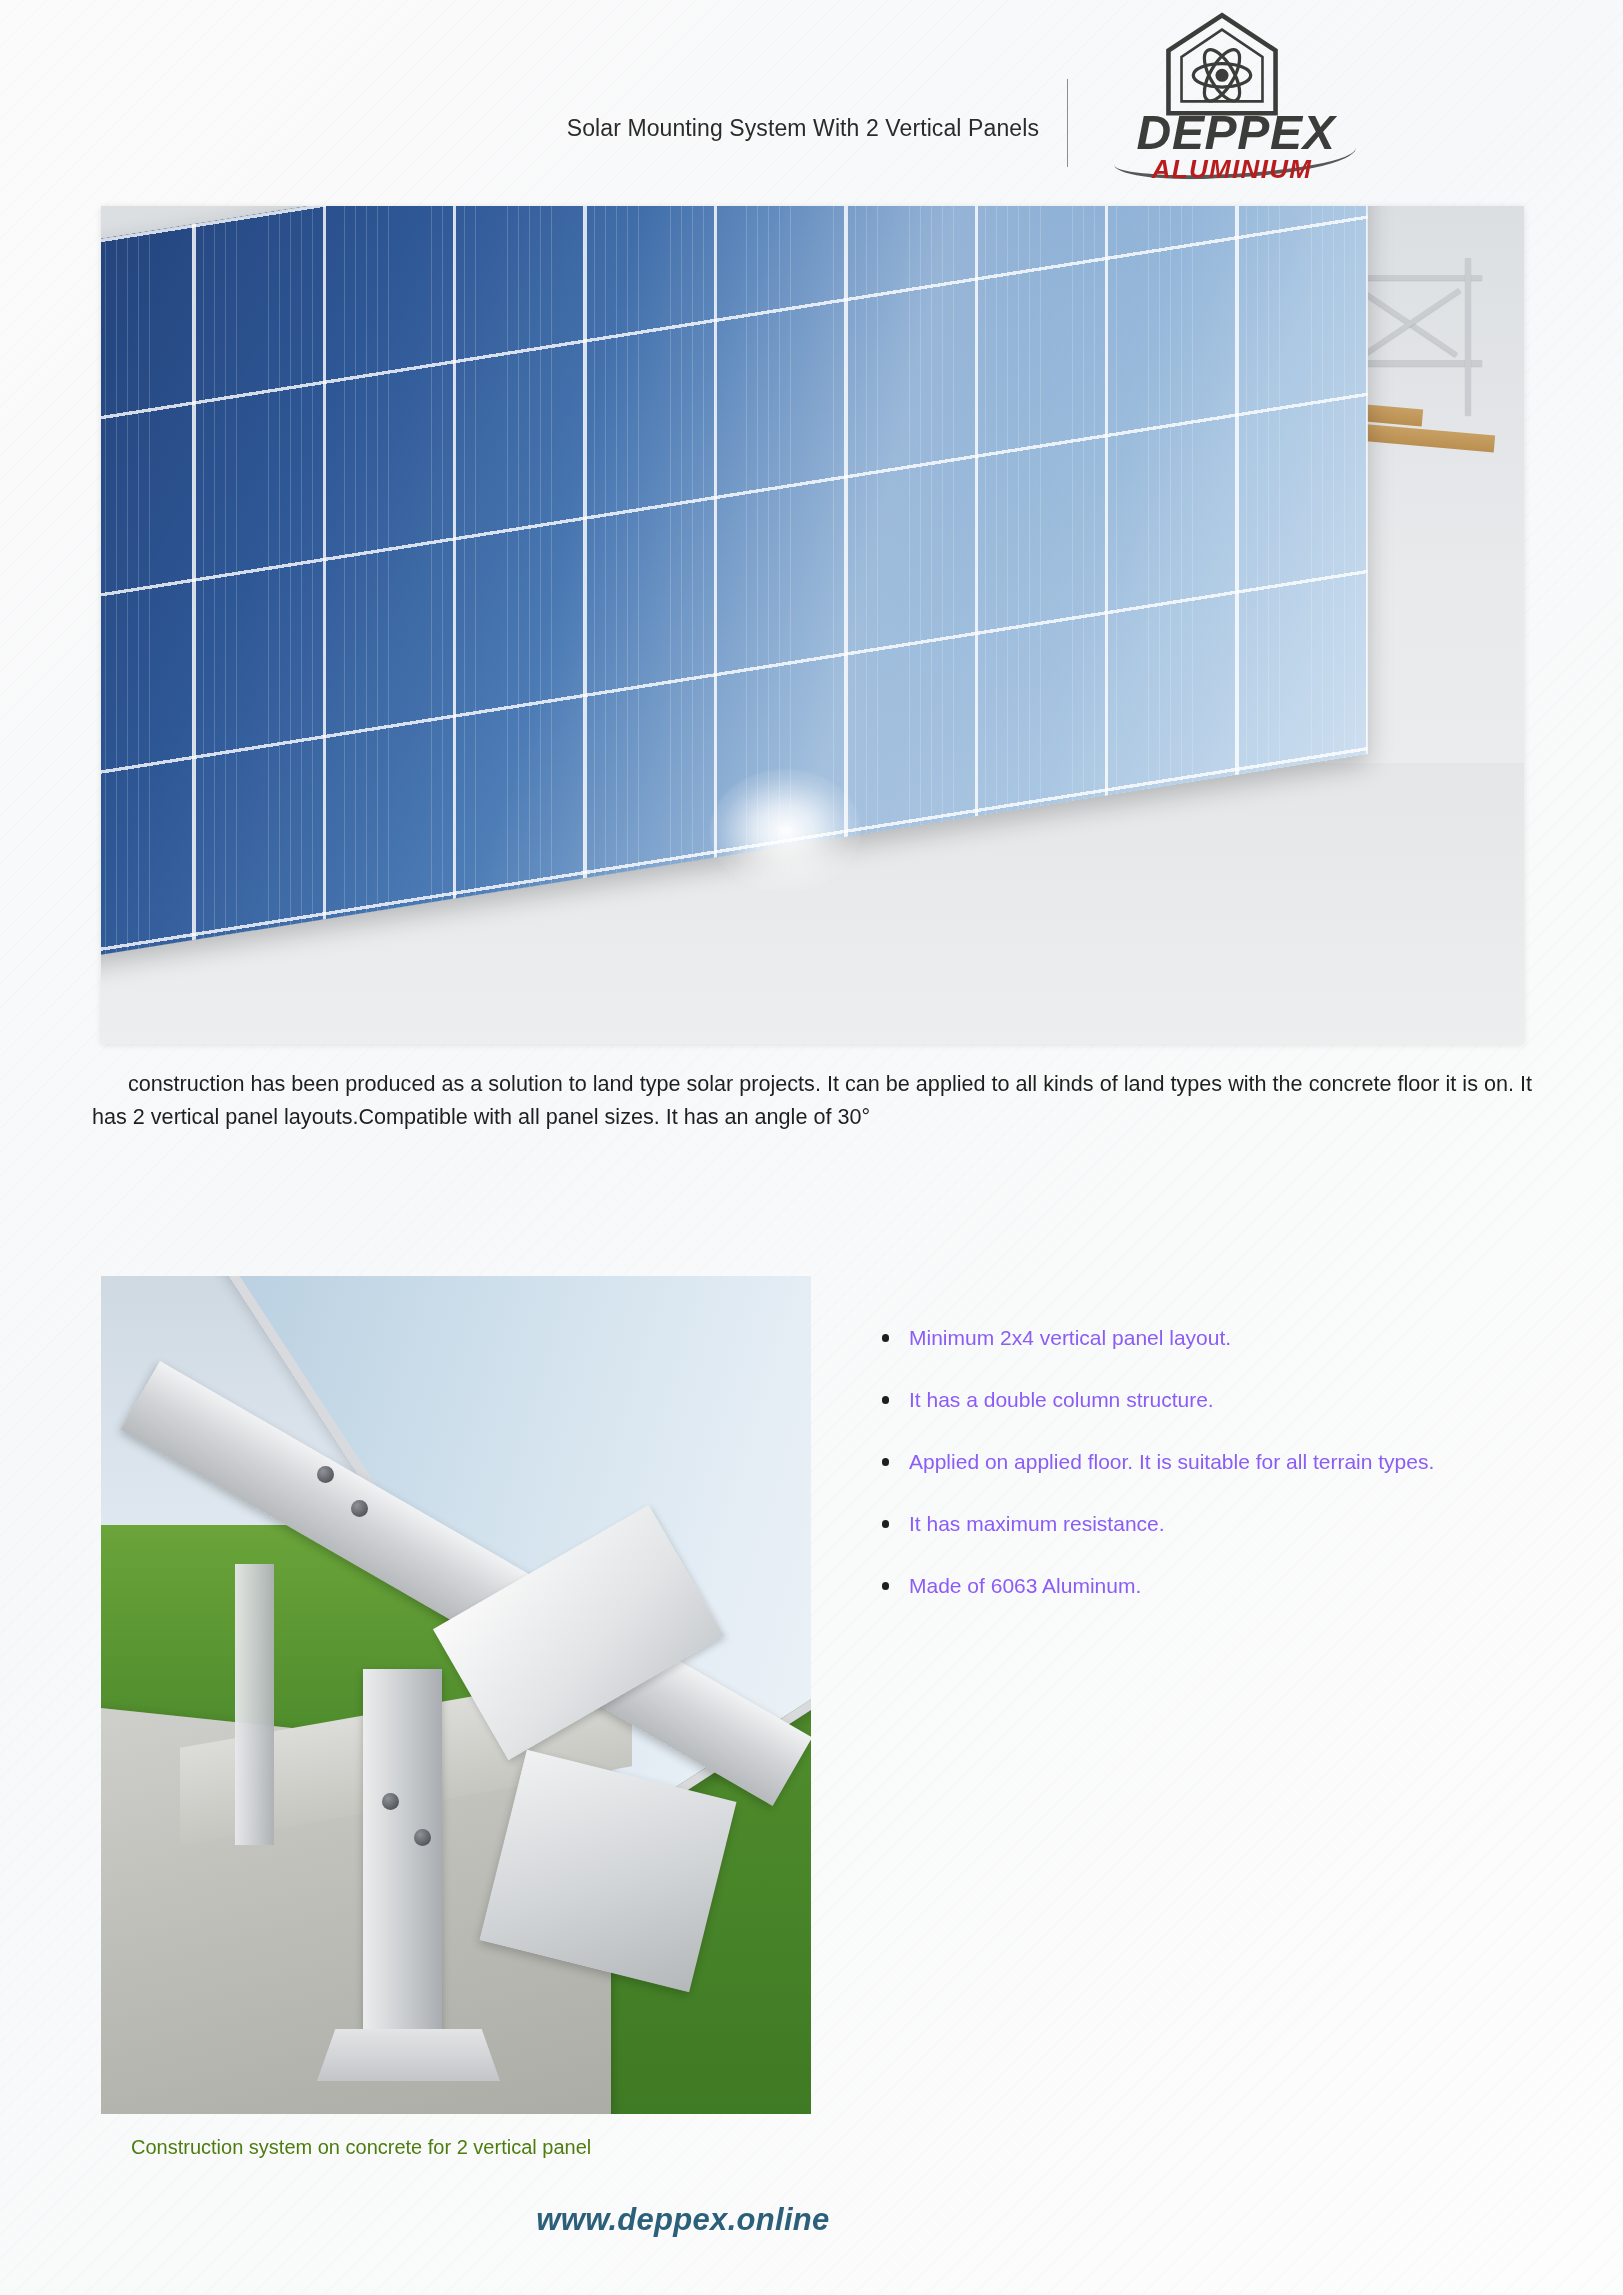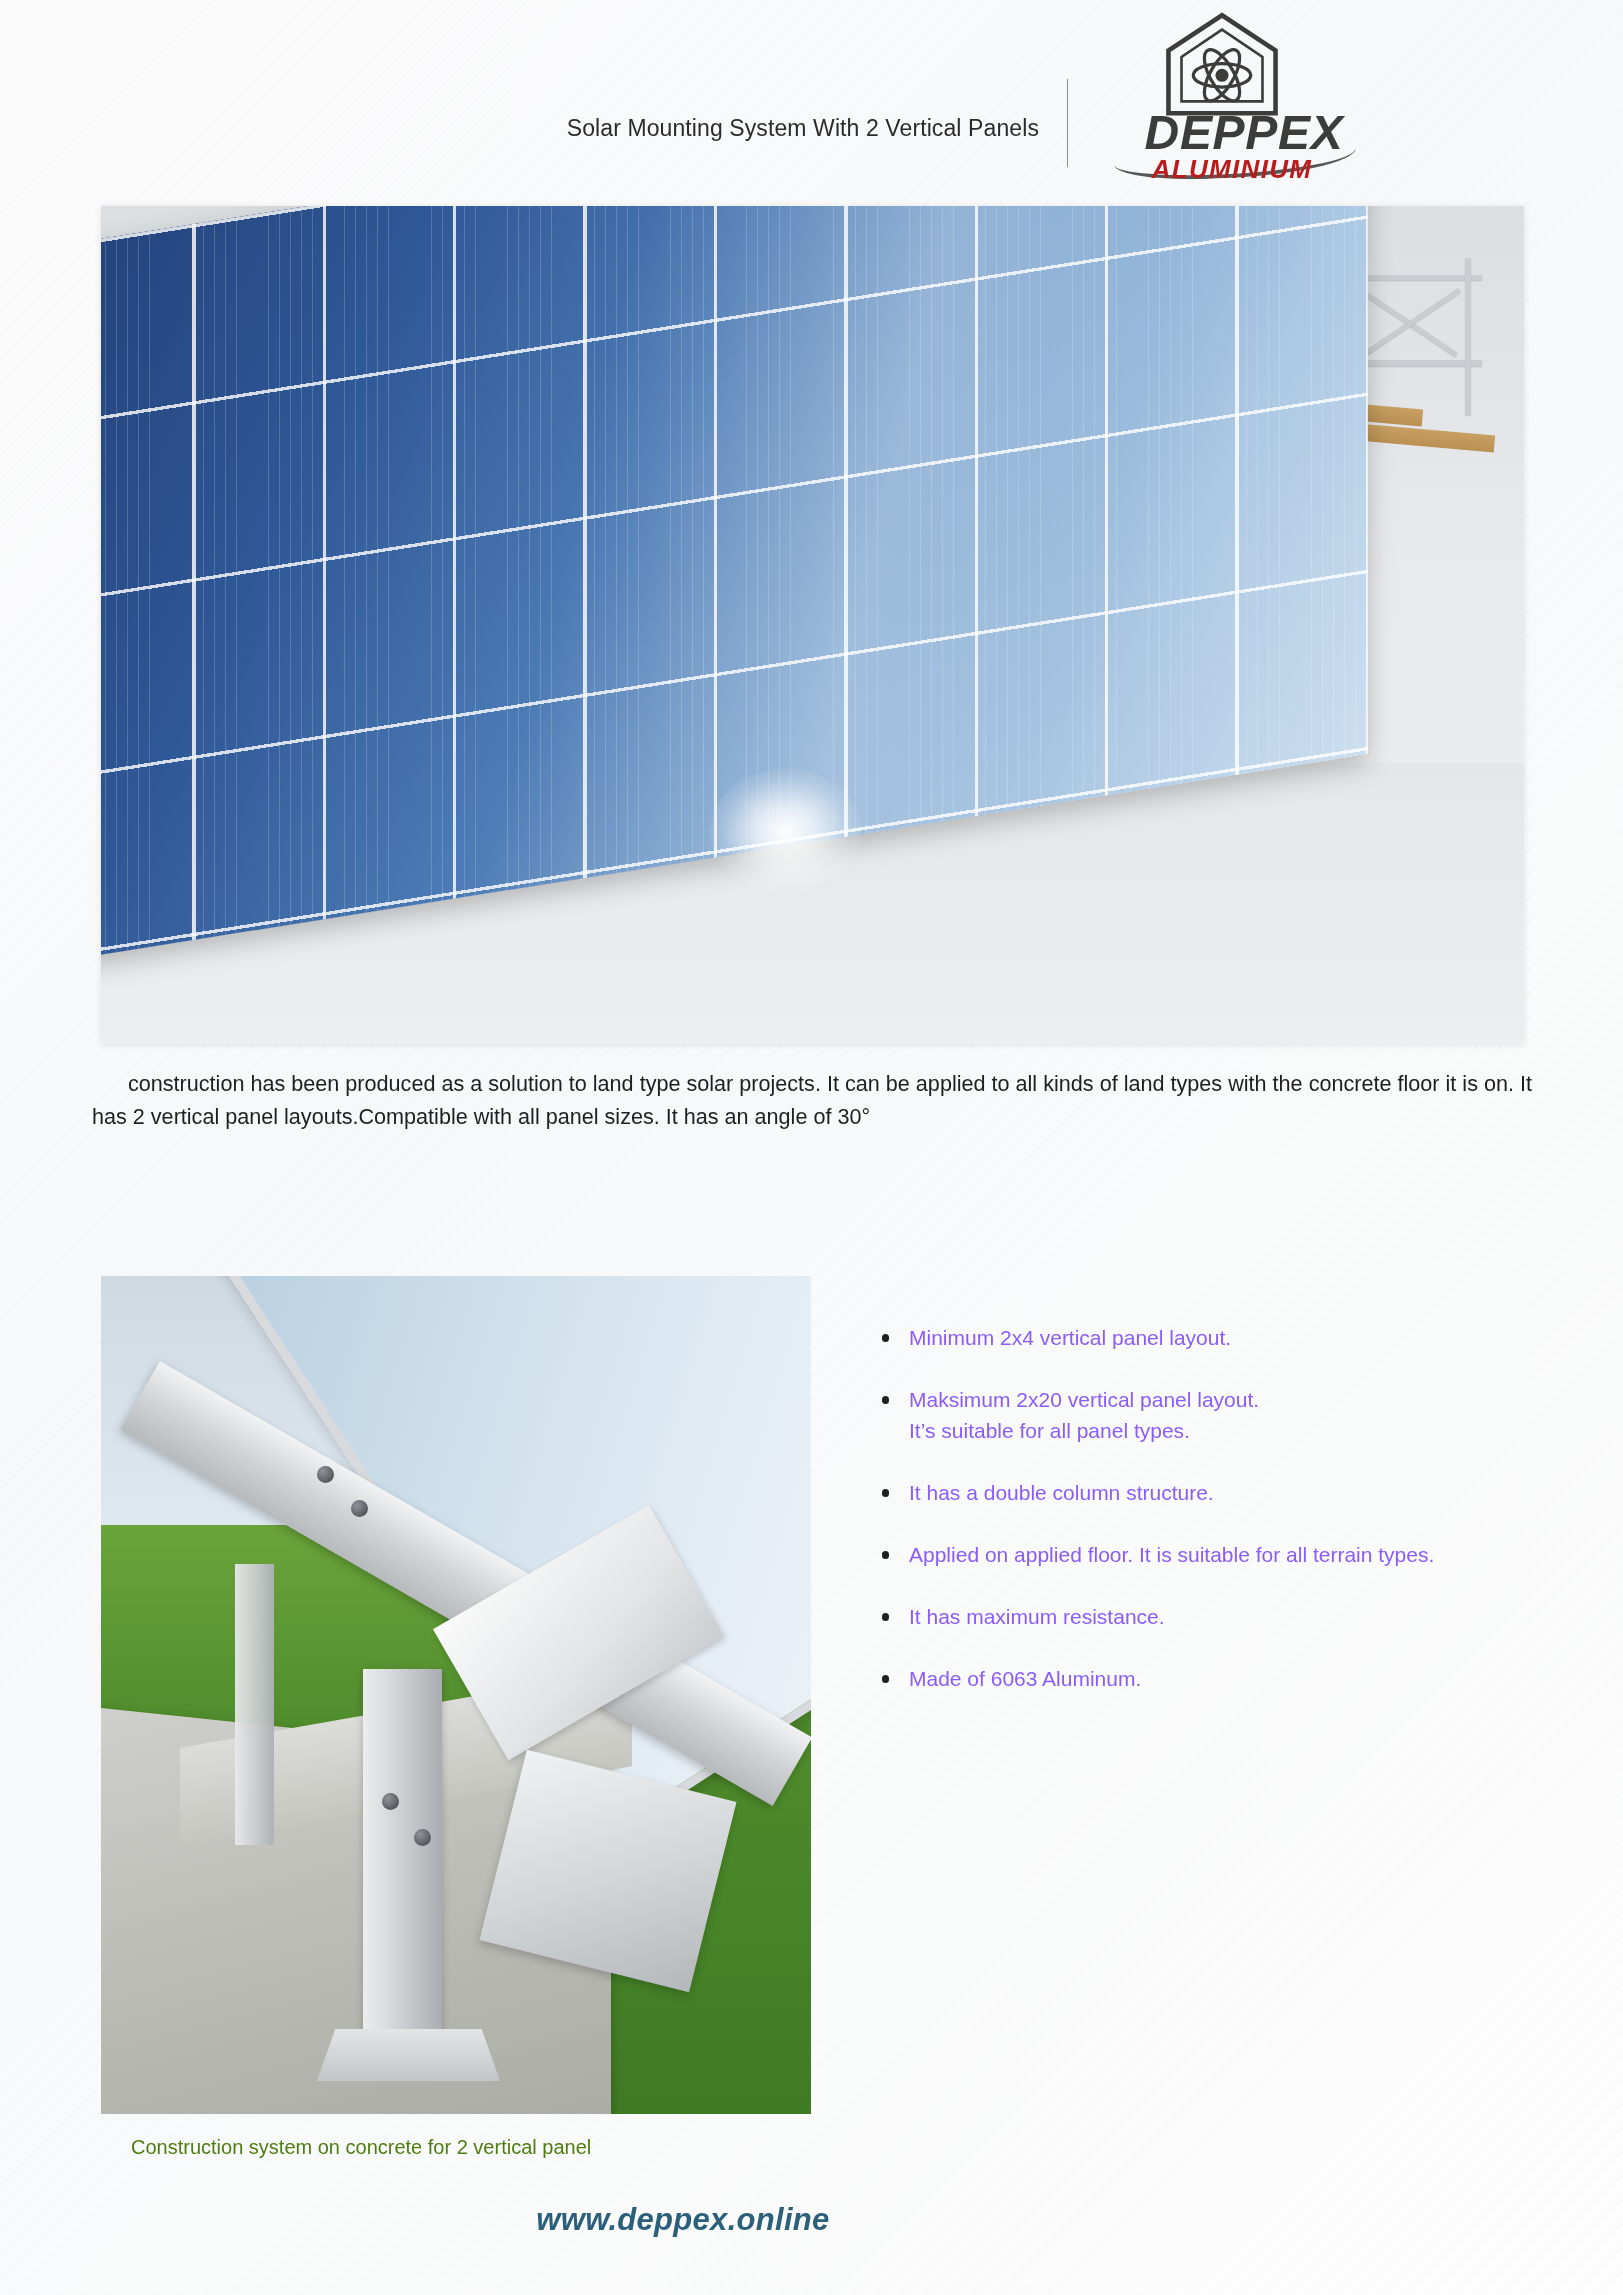--- a/index.html
+++ b/index.html
@@ -76,21 +76,21 @@
   .logo-house {
     position: absolute;
     left: 85px;
     top: 3.9px;
     width: 118px;
     height: 111px;
   }
   .logo-house svg { display: block; }
   .logo-word {
     position: absolute;
-    left: 12px;
+    left: 4px;
     top: 98px;
     width: 308px;
     text-align: center;
     font-size: 48px;
     font-weight: bold;
     font-style: italic;
     letter-spacing: 0.7px;
     color: #3c3c3b;
   }
   .logo-sub {
@@ -442,22 +442,20 @@
     <div class="p2-foot"></div>
     <div class="bolt" style="left:281px;top:517px;"></div>
     <div class="bolt" style="left:313px;top:553px;"></div>
     <div class="bolt" style="left:216px;top:190px;"></div>
     <div class="bolt" style="left:250px;top:224px;"></div>
   </div>
   <div class="photo2-caption">Construction system on concrete for 2 vertical panel</div>
 
   <div class="bullets">
     <div class="bullet">Minimum 2x4 vertical panel layout.</div>
-    <div class="bullet" style="white-space:pre-line;">Maksimum 2x20 vertical panel layout.
-It’s suitable for all panel types.</div>
     <div class="bullet">It has a double column structure.</div>
     <div class="bullet">Applied on applied floor. It is suitable for all terrain types.</div>
     <div class="bullet">It has maximum resistance.</div>
     <div class="bullet">Made of 6063 Aluminum.</div>
   </div>
 
   <div class="footer-url">www.deppex.online</div>
 
 </div>
 

